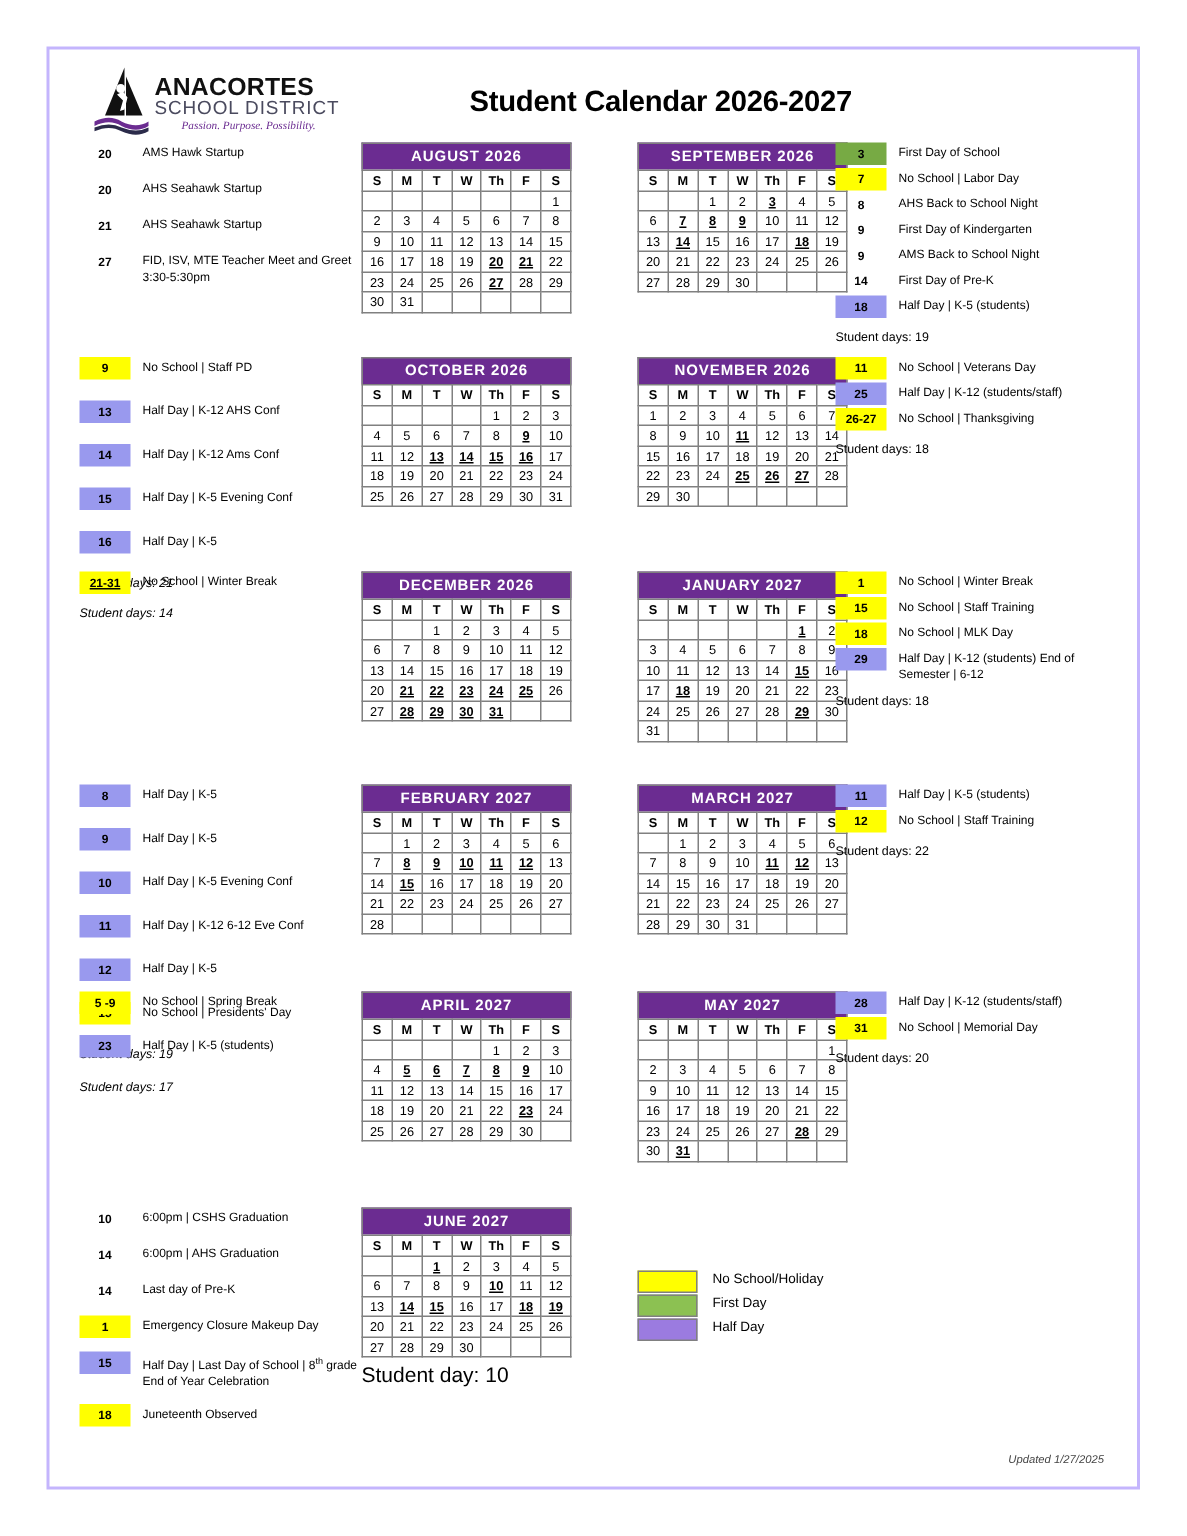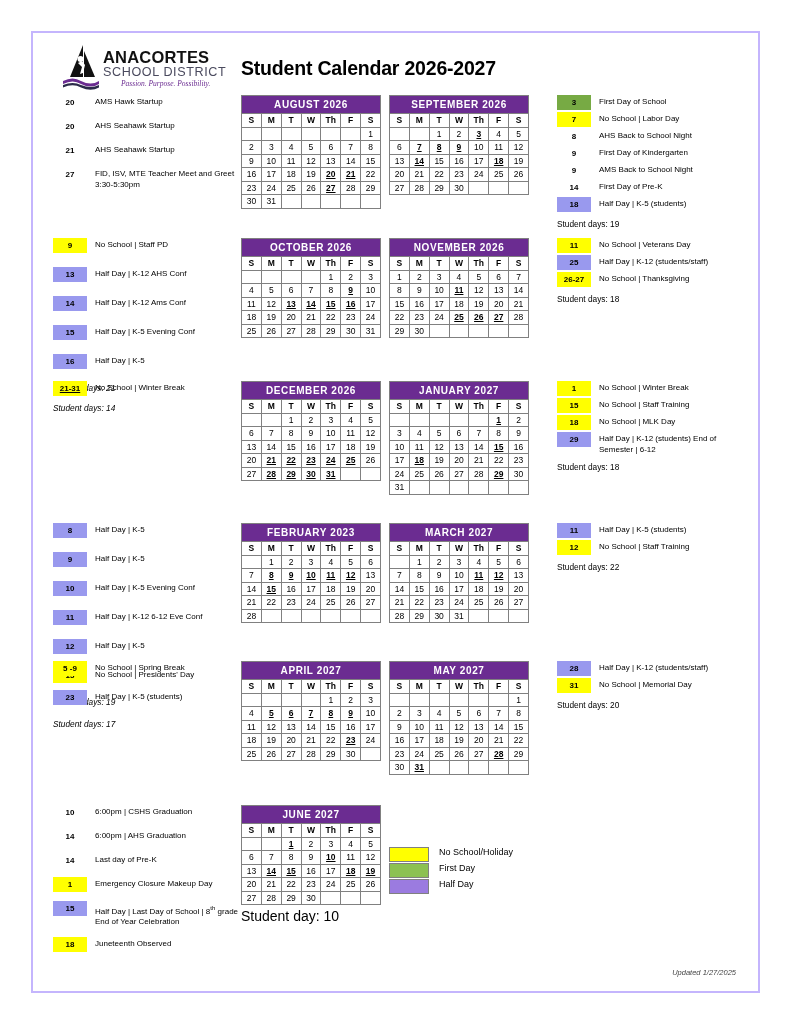--- a/index.html
+++ b/index.html
@@ -18,30 +18,30 @@
     border: 2px solid #c4b5fd;
     background: #fff;
   }
   .inner { position: relative; width: 100%; height: 100%; }
 
   
   .header { position: absolute; left:0; top:6px; width:100%; height:56px; }
   .logo { position:absolute; left:28px; top:4px; width:165px; height:50px; }
   .logo svg { display:block; }
   .title {
-    position:absolute; left:208px; top:18px; width:340px;
-    text-align:left; font-size:19.5px; font-weight:bold;
+    position:absolute; left:195px; top:18px; width:340px;
+    text-align:right; font-size:19.5px; font-weight:bold;
     letter-spacing:-0.2px;
   }
 
   
   .row { position:absolute; left:0; width:100%; }
   .legend-left  { position:absolute; left:20px;  width:190px; }
   .cal-a        { position:absolute; left:208px; width:140px; }
-  .cal-b        { position:absolute; left:356px; width:140px; }
+  .cal-b        { position:absolute; left:392px; width:140px; }
   .legend-right { position:absolute; left:524px; width:190px; }
 
   
   .leg-item { display:flex; align-items:flex-start; margin-bottom:2px; }
   .leg-chip {
     flex:0 0 auto; width:34px; min-height:15px;
     font-size:8px; font-weight:bold; text-align:center;
     line-height:15px; padding:0 1px;
   }
   .leg-text { flex:1; font-size:8px; line-height:10.5px; padding-left:8px; padding-top:2px; }
@@ -649,21 +649,21 @@
               <div class="leg-text">Half Day | K-5</div>
             </div>
             <div class="leg-item sp2">
               <div class="leg-chip" style="background:#FFFF00;">15</div>
               <div class="leg-text">No School | Presidents' Day</div>
             </div>
             <div class="student-days">Student days: 19</div>
           </div>
           <div class="cal-a">
             <table class="cal">
-              <caption>FEBRUARY  2023</caption>
+              <caption>FEBRUARY  2027</caption>
               <thead>
                 <tr>
                   <th>S</th>
                   <th>M</th>
                   <th>T</th>
                   <th>W</th>
                   <th>Th</th>
                   <th>F</th>
                   <th>S</th>
                 </tr>

